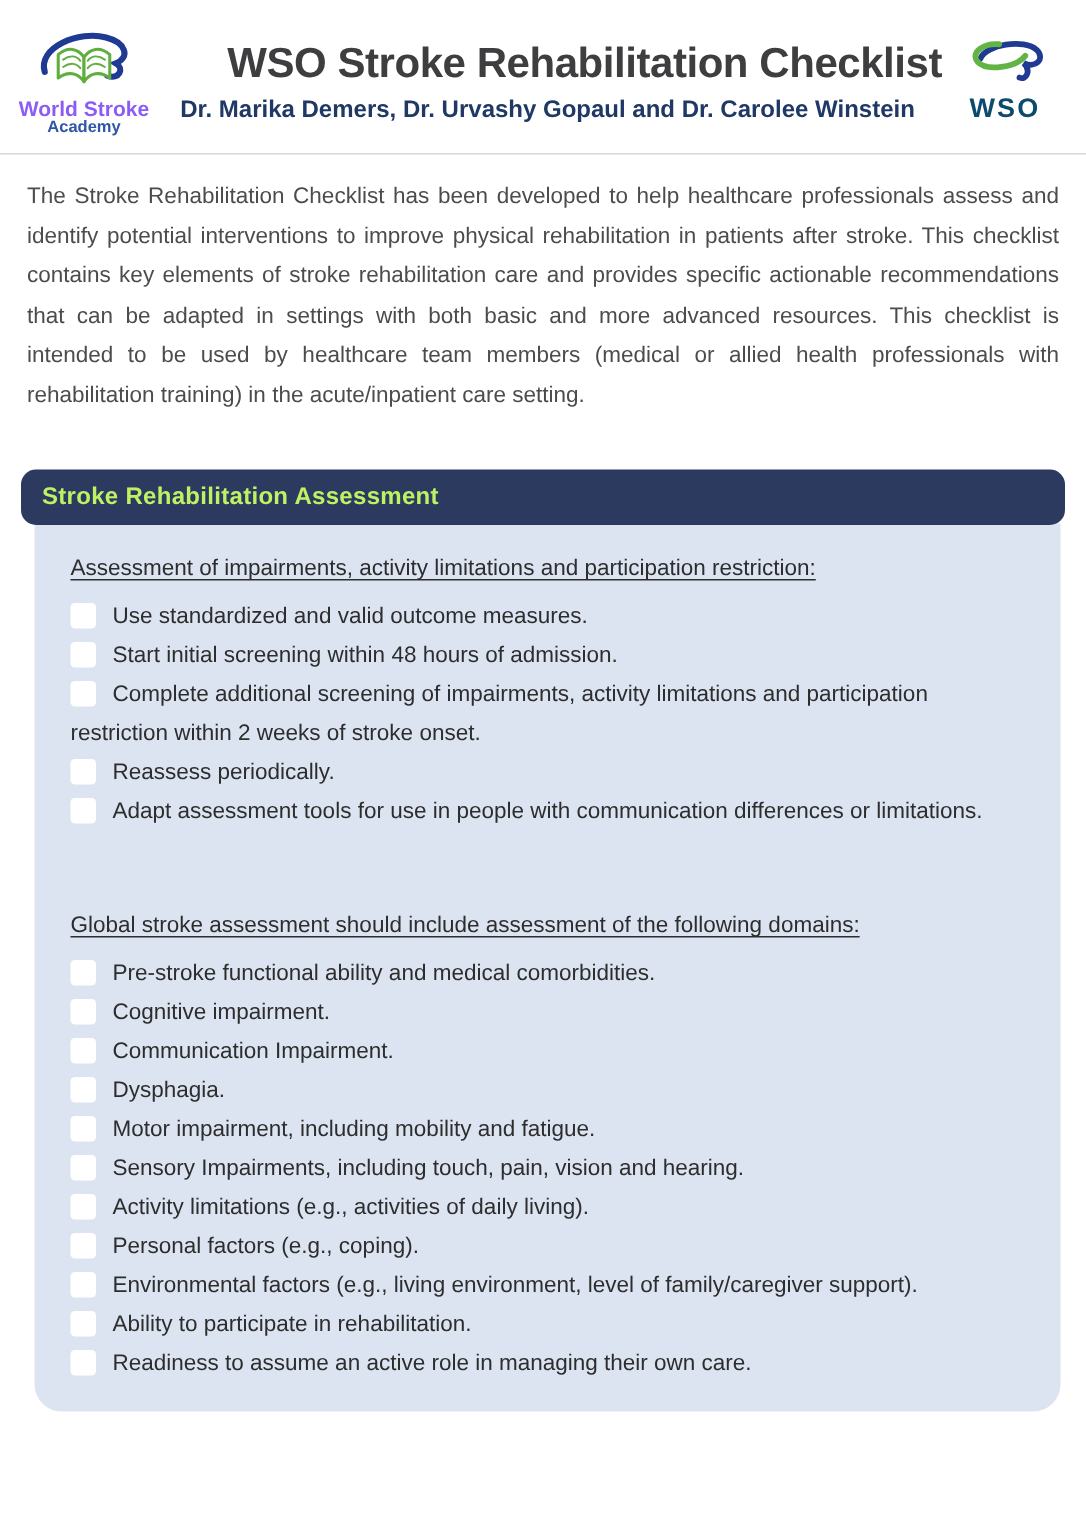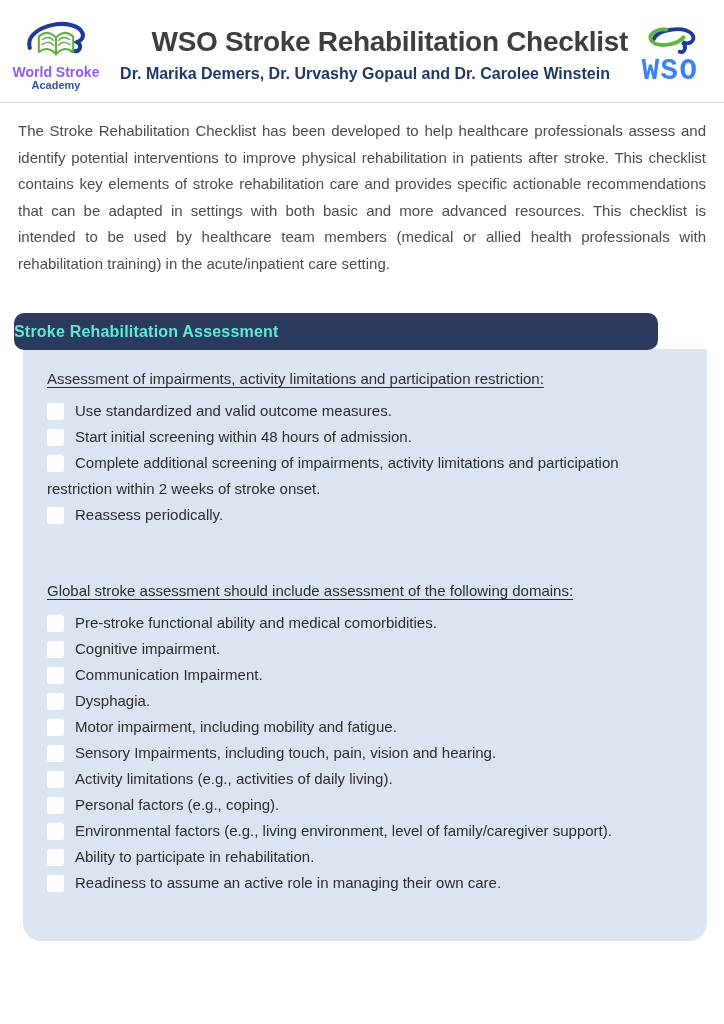--- a/index.html
+++ b/index.html
@@ -12,31 +12,31 @@
             height:103px; border-bottom:1px solid #d8d8d8; }
   .wsa-logo { width:92px; text-align:center; padding-top:4px; flex:0 0 auto; }
   .wsa-logo svg { display:block; margin:0 auto; }
   .wsa-line1 { font-size:14px; font-weight:bold; color:#8b5cf6; line-height:13px; margin-top:-2px; }
   .wsa-line2 { font-size:11px; font-weight:bold; color:#2f56a4; line-height:12px; }
   .title-block { flex:1 1 auto; text-align:center; padding-top:12px; min-width:0; }
   .doc-title { font-size:28px; font-weight:bold; color:#3e3e40; letter-spacing:-0.3px; line-height:32px;text-align:right; }
   .doc-authors { font-size:16px; font-weight:bold; color:#1f3864; margin-top:7px; }
   .wso-logo { width:84px; text-align:center; padding-top:10px; flex:0 0 auto; }
   .wso-logo svg { display:block; margin:0 auto; }
-  .wso-label { font-size:29px; font-weight:bold; color:#3b82f6; letter-spacing:1.5px; line-height:24px; margin-top:-4px;font-family:Liberation Mono, monospace; }
+  .wso-label { font-size:18px; font-weight:bold; color:#0c4a6e; letter-spacing:1.5px; line-height:24px; margin-top:-4px; }
 
   
   .intro { margin:15px 18px 0 18px; font-size:15px; line-height:26.5px;
            color:#4c4c4c; text-align:justify; }
 
   
   .section { margin-top:36px; }
-  .section-bar { margin-left:14px; width:644px; height:37px; background:var(--navy,#2b3a5e);
-                 border-radius:10px; color:#5eead4; font-size:16px; font-weight:bold;
-                 line-height:37px; padding-left:0; letter-spacing:0.2px;
+  .section-bar { margin-left:14px; width:696px; height:37px; background:var(--navy,#2b3a5e);
+                 border-radius:10px; color:#bef264; font-size:16px; font-weight:bold;
+                 line-height:37px; padding-left:14px; letter-spacing:0.2px;
                  position:relative; z-index:2; }
   .panel { margin-left:23px; width:684px; min-height:592px; background:var(--panel,#dce4f2);
            border-radius:0 0 18px 18px; padding:19px 26px 17px 24px;
            margin-top:-1px; position:relative; z-index:1; }
 
   .group-heading { font-size:15px; color:#2d2d2d; text-decoration:underline;
                    text-underline-offset:3px; margin-bottom:8px; line-height:22px; }
   .group + .group-heading, .group-heading.second { margin-top:52px; }
   .item { font-size:15px; line-height:26px; color:#2d2d2d; }
   .checkbox { display:inline-block; width:17px; height:17px; background:var(--checkbox,#ffffff);
@@ -82,20 +82,21 @@
       <span>Stroke Rehabilitation Assessment</span>
     </div>
     <div class="panel" id="panel">
 
     <div class="group-heading">Assessment of impairments, activity limitations and participation restriction:</div>
         <div class="group">
           <div class="item"><span class="checkbox"></span><span>Use standardized and valid outcome measures.</span></div>
           <div class="item"><span class="checkbox"></span><span>Start initial screening within 48 hours of admission.</span></div>
           <div class="item"><span class="checkbox"></span><span>Complete additional screening of impairments, activity limitations and participation restriction within 2 weeks of stroke onset.</span></div>
           <div class="item"><span class="checkbox"></span><span>Reassess periodically.</span></div>
+          <div class="item"><span class="checkbox"></span><span>Adapt assessment tools for use in people with communication differences or limitations.</span></div>
         </div>
         <div class="group-heading second">Global stroke assessment should include assessment of the following domains:</div>
         <div class="group">
           <div class="item"><span class="checkbox"></span><span>Pre-stroke functional ability and medical comorbidities.</span></div>
           <div class="item"><span class="checkbox"></span><span>Cognitive impairment.</span></div>
           <div class="item"><span class="checkbox"></span><span>Communication Impairment.</span></div>
           <div class="item"><span class="checkbox"></span><span>Dysphagia.</span></div>
           <div class="item"><span class="checkbox"></span><span>Motor impairment, including mobility and fatigue.</span></div>
           <div class="item"><span class="checkbox"></span><span>Sensory Impairments, including touch, pain, vision and hearing.</span></div>
           <div class="item"><span class="checkbox"></span><span>Activity limitations (e.g., activities of daily living).</span></div>

